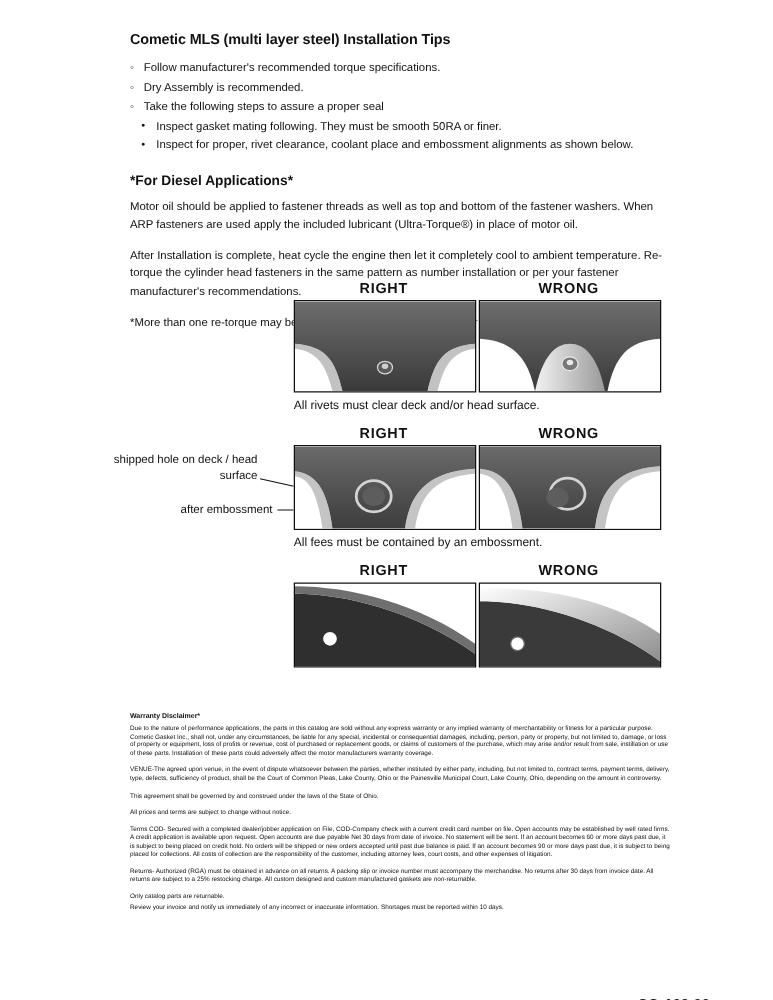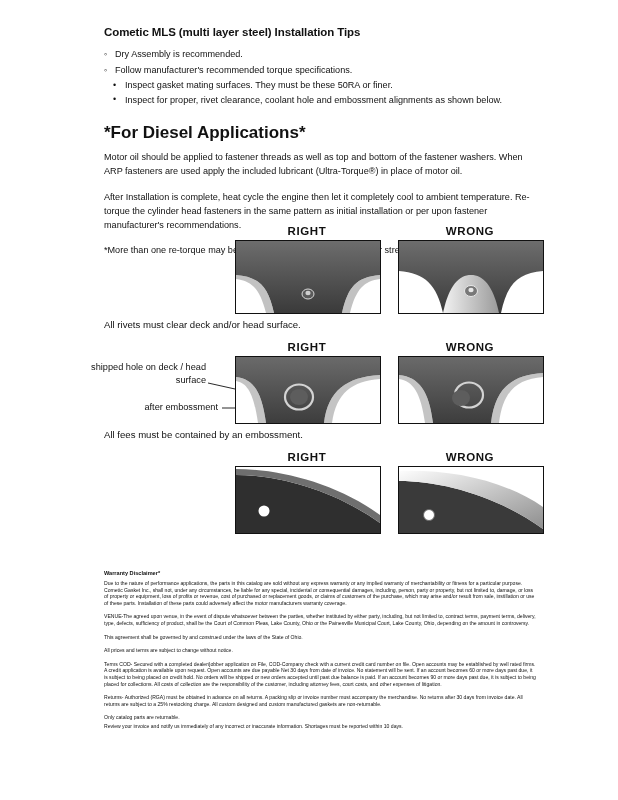--- a/index.html
+++ b/index.html
@@ -66,41 +66,41 @@
     margin-left: 9px;
   }
   ul.sub > li:before {
     content: "\2022";
     position: absolute;
     left: 0;
     top: -0.5px;
     font-size: 9px;
   }
   h2.subhead {
-    font-size: 17px;
+    font-size: 11px;
     font-weight: bold;
     margin: 16px 0 7px 0;
   }
   p.body {
     font-size: 9.1px;
     line-height: 14.3px;
     margin: 0 0 11px 0;
   }
   p.body.tight { margin-bottom: 0; }
 
   
   .figures {
     position: absolute;
     left: 104px;
     top: 225px;
     width: 432px;
   }
   .figrow {
     display: flex;
-    gap: 19px;
+    gap: 4px;
     justify-content: flex-start;
   }
   .figrow.r1 { margin-left: 131px; }
   .figrow.r2 { margin-left: 131px; }
   .figrow.r3 { margin-left: 131px; }
   .figcol { width: 144px; }
   .figlabel {
     text-align: center;
     font-size: 11.5px;
     font-weight: bold;
@@ -114,20 +114,21 @@
     overflow: hidden;
     position: relative;
     background: #ffffff;
   }
   .figbox.tall { height: 66px; }
   .caption {
     font-size: 9.6px;
     margin: 5px 0 0 0;
   }
   .caption-wrap {
+    margin-left: 131px;
     width: 302px;
   }
 
   
   .callouts {
     position: absolute;
     left: 0;
     top: 0;
     width: 131px;
   }
@@ -169,31 +170,32 @@
 </style>
 </head>
 <body>
 
 <div class="page">
 
   <div class="content">
     <h1 class="title">Cometic MLS (multi layer steel) Installation Tips</h1>
 
     <ul class="bullets">
+      <li>Follow manufacturer's recommended torque specifications.</li>
       <li>Dry Assembly is recommended.</li>
-      <li>Follow manufacturer's recommended torque specifications.</li>
+      <li>Take the following steps to assure a proper seal</li>
     </ul>
     <ul class="sub">
-      <li>Inspect gasket mating surfaces.  They must be these 50RA or finer.</li>
-      <li>Inspect for proper, rivet clearance, coolant hole and embossment alignments as shown below.</li>
+      <li>Inspect gasket mating following.  They must be smooth 50RA or finer.</li>
+      <li>Inspect for proper, rivet clearance, coolant place and embossment alignments as shown below.</li>
     </ul>
 
     <h2 class="subhead">*For Diesel Applications*</h2>
     <p class="body">Motor oil should be applied to fastener threads as well as top and bottom of the fastener washers. When ARP fasteners are used apply the included lubricant (Ultra-Torque®) in place of motor oil.</p>
-    <p class="body">After Installation is complete, heat cycle the engine then let it completely cool to ambient temperature. Re-torque the cylinder head fasteners in the same pattern as initial installation or per upon fastener manufacturer's recommendations.</p>
+    <p class="body">After Installation is complete, heat cycle the engine then let it completely cool to ambient temperature. Re-torque the cylinder head fasteners in the same pattern as number installation or per your fastener manufacturer's recommendations.</p>
     <p class="body tight">*More than one re-torque may be required to achieve proper fastener stretch*</p>
   </div>
 
   <div class="figures">
 
     <div class="figrow r1">
       <div class="figcol">
         <div class="figlabel">RIGHT</div>
         <div class="figbox">
           <svg width="144" height="72" viewBox="0 0 144 72">

